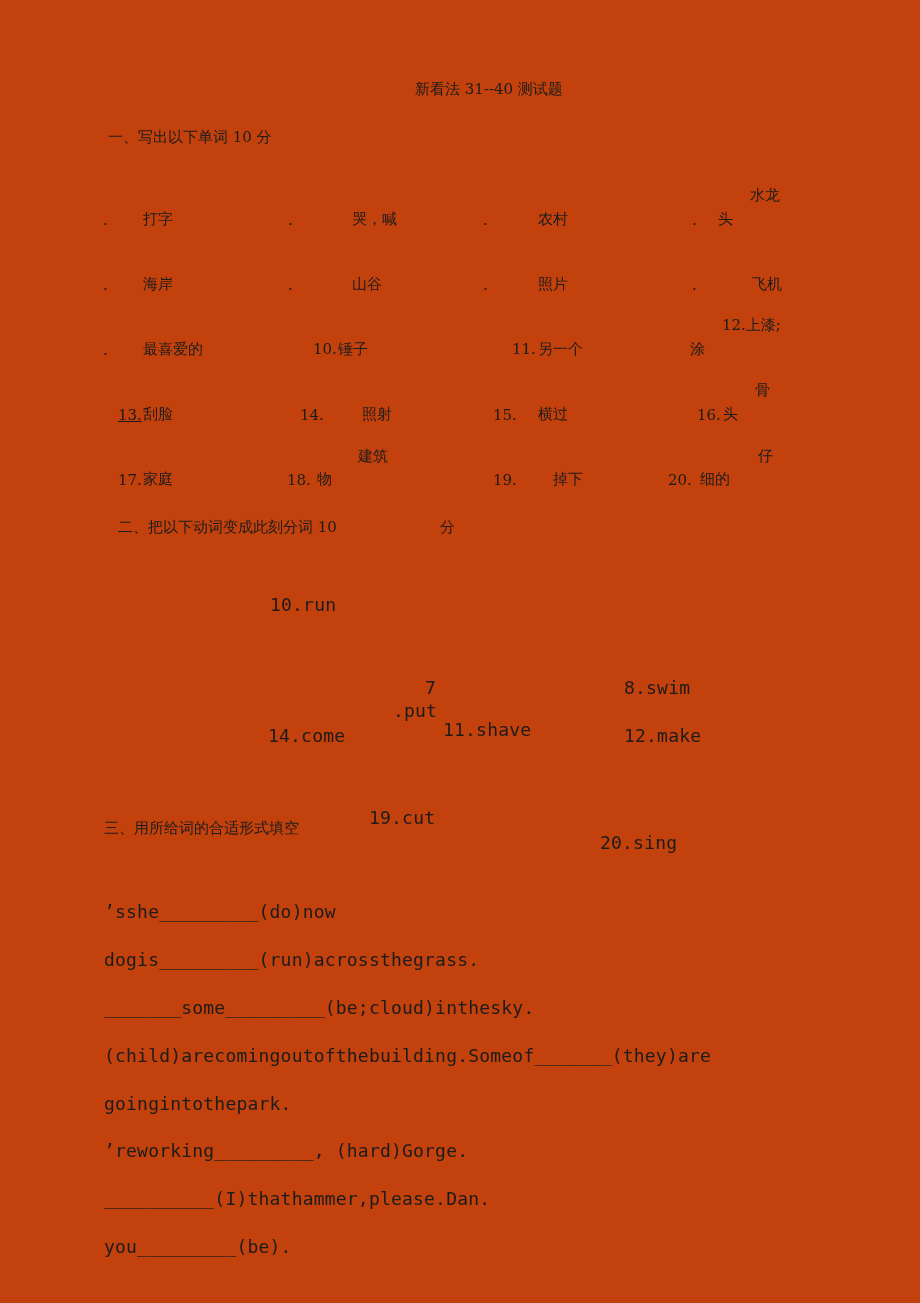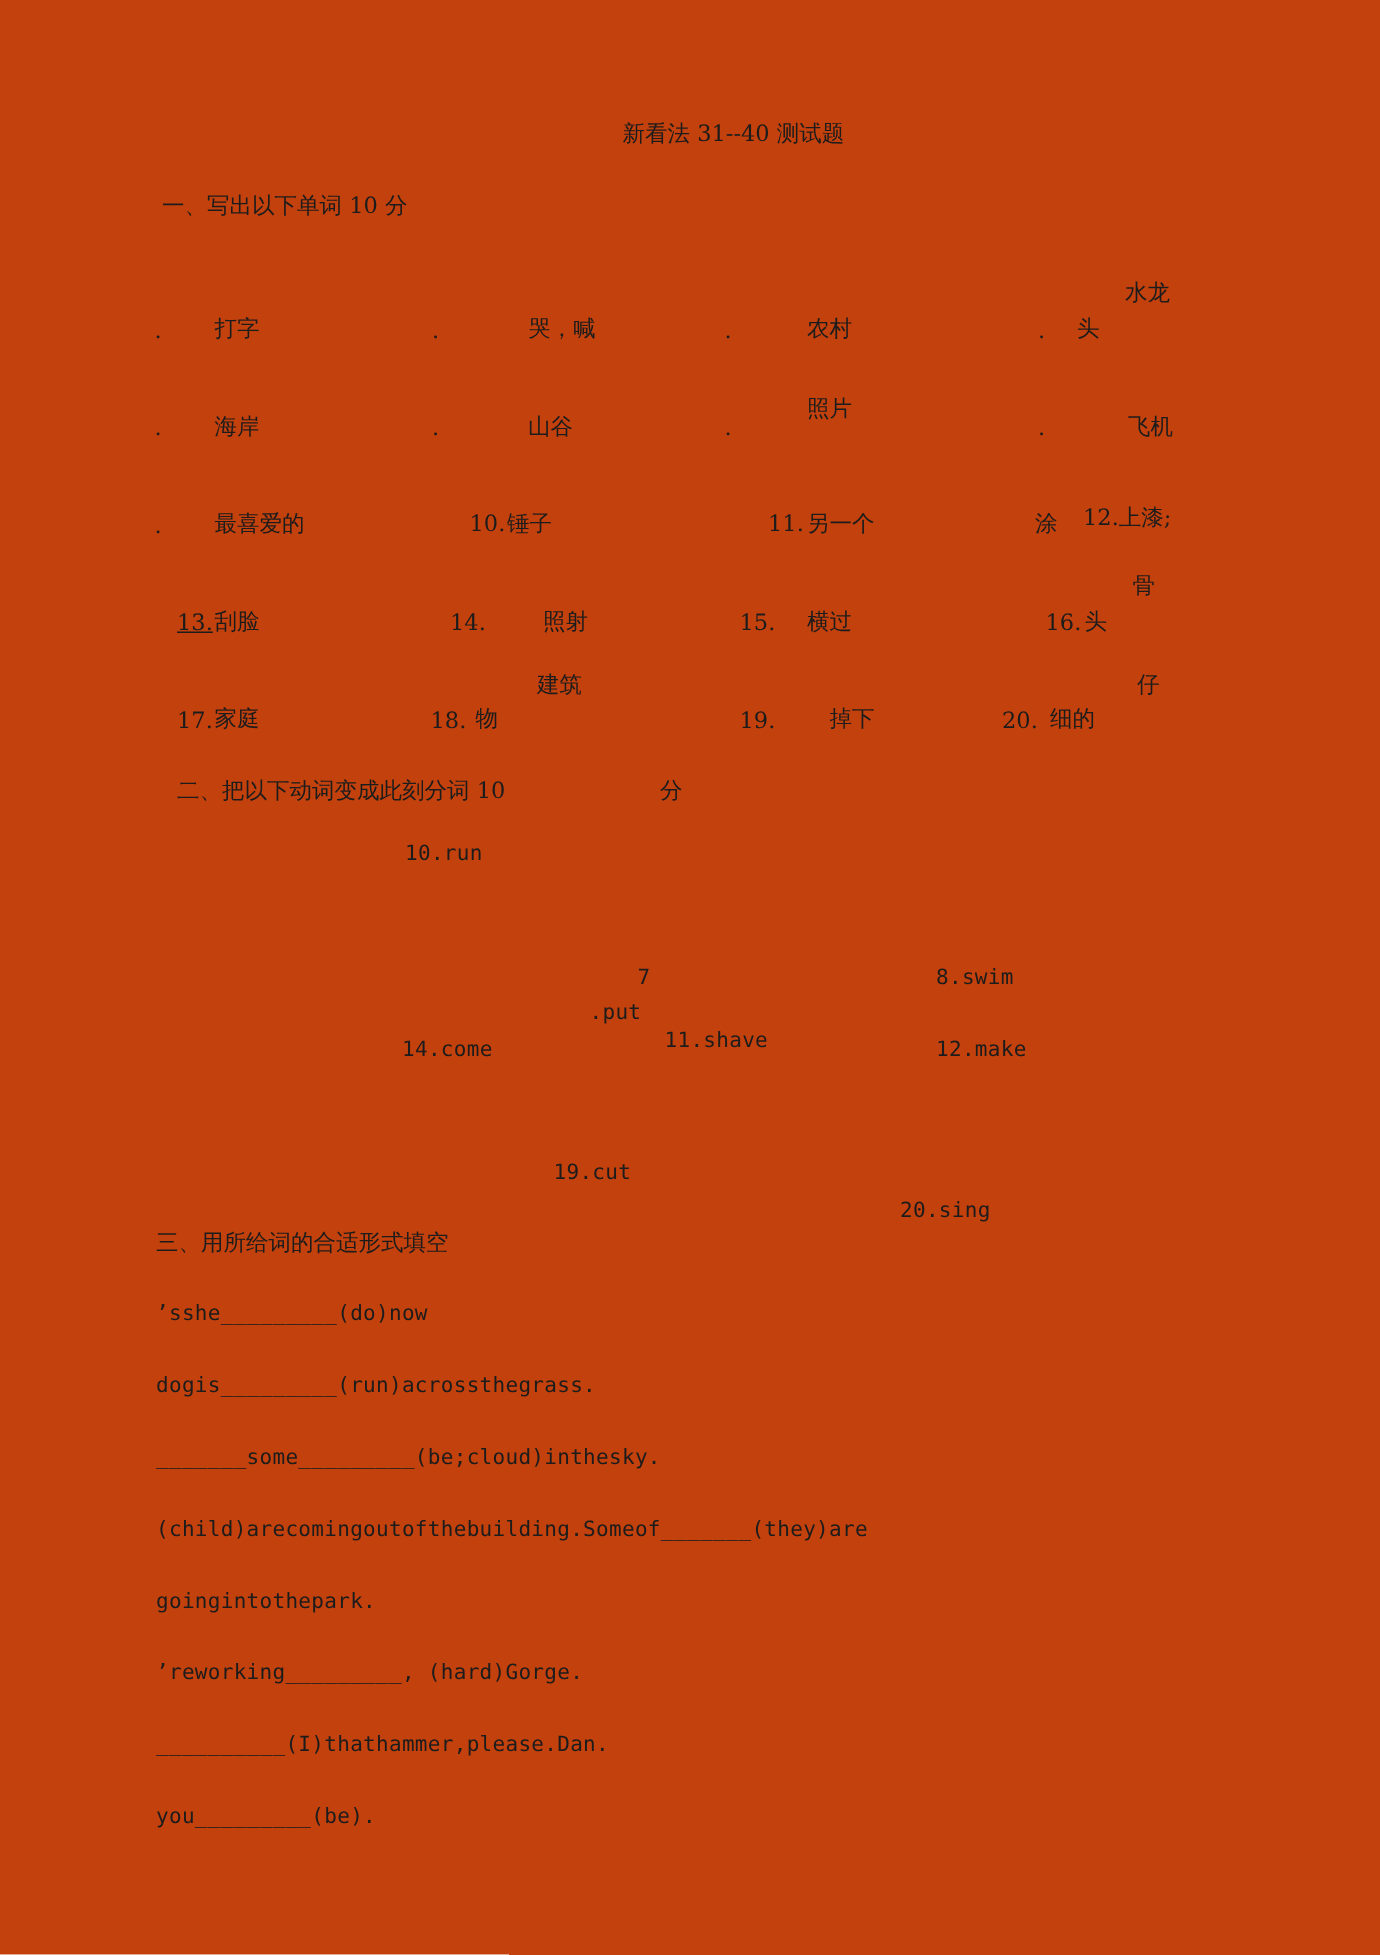--- a/index.html
+++ b/index.html
@@ -29,22 +29,23 @@
   .t {
     position: absolute;
     white-space: pre;
     font-family: "Liberation Serif", "DejaVu Serif", serif;
     font-size: 15px;
     line-height: 18px;
     color: #1c1c1c;
   }
   .mono {
     font-family: "DejaVu Sans Mono", "Liberation Mono", monospace;
-    font-size: 14px;
+    font-size: 18px;
     letter-spacing: 0.2px;
+    margin-top: 36px;
   }
   .title {
     font-size: 16px;
   }
   .heading {
     font-size: 16px;
   }
   .serif-cjk {
     font-family: "DejaVu Serif", "Liberation Serif", serif;
     font-size: 15px;
@@ -68,25 +69,25 @@
     <div class="t serif-cjk" style="left:483px; top:211px;">.</div>
     <div class="t serif-cjk" style="left:538px; top:210px;">农村</div>
     <div class="t serif-cjk" style="left:692px; top:211px;">.</div>
     <div class="t serif-cjk" style="left:718px; top:210px;">头</div>
 
     <div class="t serif-cjk" style="left:103px; top:276px;">.</div>
     <div class="t serif-cjk" style="left:143px; top:275px;">海岸</div>
     <div class="t serif-cjk" style="left:288px; top:276px;">.</div>
     <div class="t serif-cjk" style="left:352px; top:275px;">山谷</div>
     <div class="t serif-cjk" style="left:483px; top:276px;">.</div>
-    <div class="t serif-cjk" style="left:538px; top:263px;">照片</div>
+    <div class="t serif-cjk" style="left:538px; top:275px;">照片</div>
     <div class="t serif-cjk" style="left:692px; top:276px;">.</div>
     <div class="t serif-cjk" style="left:752px; top:275px;">飞机</div>
 
-    <div class="t serif-cjk" style="left:722px; top:316px;margin-top:20px;">12.上漆;</div>
+    <div class="t serif-cjk" style="left:722px; top:316px;">12.上漆;</div>
     <div class="t serif-cjk" style="left:103px; top:341px;">.</div>
     <div class="t serif-cjk" style="left:143px; top:340px;">最喜爱的</div>
     <div class="t serif-cjk" style="left:313px; top:340px;">10.</div>
     <div class="t serif-cjk" style="left:338px; top:340px;">锤子</div>
     <div class="t serif-cjk" style="left:512px; top:340px;">11.</div>
     <div class="t serif-cjk" style="left:538px; top:340px;">另一个</div>
     <div class="t serif-cjk" style="left:690px; top:340px;">涂</div>
 
     <div class="t serif-cjk" style="left:755px; top:381px;">骨</div>
     <div class="t serif-cjk" style="left:118px; top:406px;text-decoration:underline;">13.</div>

